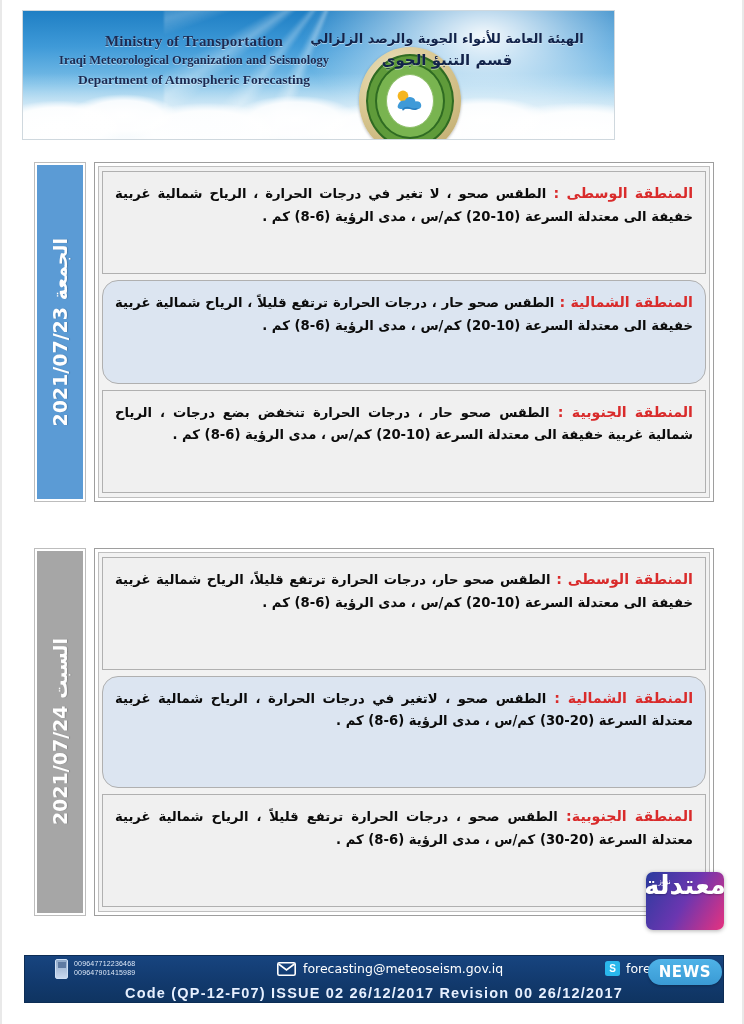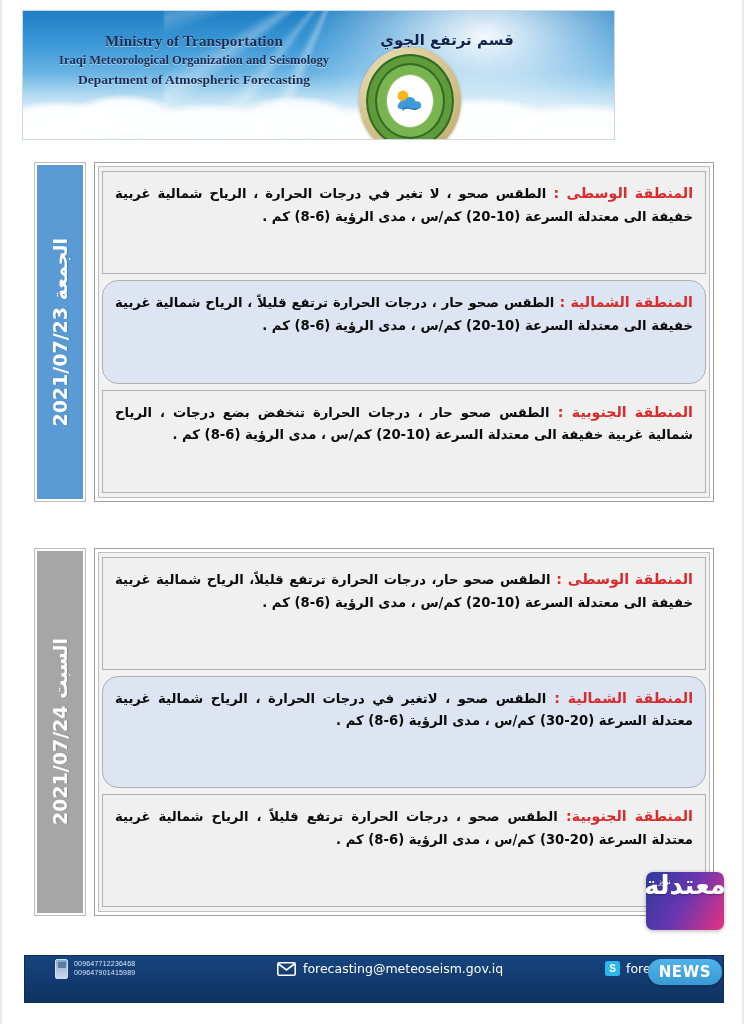--- a/index.html
+++ b/index.html
@@ -354,21 +354,22 @@
       <div class="core">
         <svg width="40" height="28" viewBox="0 0 40 28" aria-hidden="true">
           <circle cx="13" cy="9" r="5.4" fill="#f5b51f"></circle>
           <path d="M8 18 q2-5 7-4.4 q1.6-4.2 6.3-3.4 q3.4.6 4.2 4.2 q4.6-.7 5.6 3.2 q.8 3.2-2.4 4.4 H10.4 Q6.6 21.4 8 18 Z" fill="#3f9ad8"></path>
           <path d="M13 22.6 q3-3.4 7.4-1.2 q3.2 1.6 6.6 .4" stroke="#2a7fc0" stroke-width="1.6" fill="none" stroke-linecap="round"></path>
         </svg>
       </div>
     </div>
 
     <div class="banner-ar">
-      <div class="a3">قسم ترتفع الجوي</div>
+      <div class="a2">الهيئة العامة للأنواء الجوية والرصد الزلزالي</div>
+      <div class="a3">قسم التنبؤ الجوي</div>
     </div>
   </div>
 
   <div class="day day-1">
     <div class="day-label blue">
       <span class="vtext">الجمعة 2021/07/23</span>
     </div>
     <div class="day-body">
 
       <div class="region shade-grey">
@@ -440,20 +441,21 @@
 
       <div class="f-skype">
         <svg width="15" height="15" viewBox="0 0 15 15">
           <rect x="0" y="0" width="15" height="15" rx="2.5" fill="#2ab7ec"></rect>
           <text x="7.5" y="11.4" font-size="10" font-weight="700" text-anchor="middle" fill="#ffffff" font-family="Liberation Sans, sans-serif">S</text>
         </svg>
         <span>forecasting</span>
       </div>
 
     </div>
+    <div class="f-code">Code  (QP-12-F07)   ISSUE  02  26/12/2017  Revision  00  26/12/2017</div>
   </div>
 
   <div class="news-logo">
     <span class="tiny">نيوز</span>
     <span class="ar">معتدلة</span>
   </div>
   <div class="news-pill">NEWS</div>
 
 </div>
 

